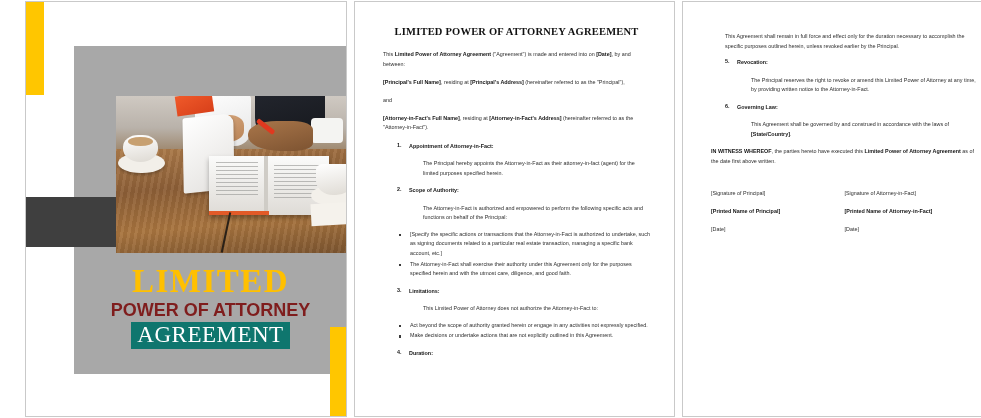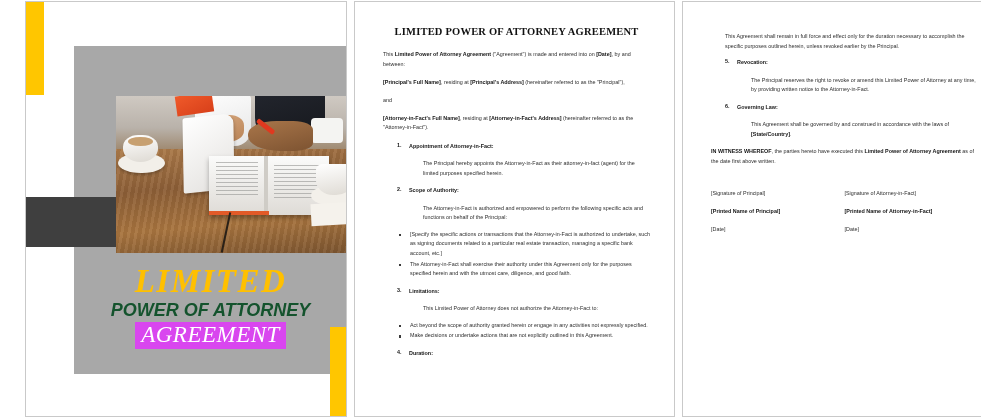--- a/index.html
+++ b/index.html
@@ -163,49 +163,49 @@
     background: #2b2b2b; border-radius: 2px; transform: rotate(-18deg);
   }
   .ph-penline {
     position: absolute; left: 47%; top: 74%; width: 2px; height: 26%;
     background: #2a2118; transform: rotate(12deg);
   }
 
   
   .cover-title {
     position: absolute; left: 48px; top: 262px;
-    width: 273px; text-align: center; font-style: italic;
+    width: 273px; text-align: center;
   }
   .cover-title-line1 {
     font-family: "Liberation Serif", serif;
     font-weight: bold;
     font-size: 33px;
     line-height: 34px;
     letter-spacing: 1.5px;
     color: #FFC000;
   }
   .cover-title-line2 {
     font-family: "Liberation Sans", sans-serif;
     font-weight: bold;
     font-size: 18px;
     line-height: 22px;
     letter-spacing: 0px;
-    color: #14532d;
+    color: #7f1d1d;
     margin-top: 1px;
   }
   .cover-title-line3-wrap { margin-top: 1px; }
   .cover-title-line3 {
     display: inline-block;
     font-family: "Liberation Serif", serif;
     font-weight: normal;
     font-size: 23px;
     line-height: 26px;
     letter-spacing: 0.5px;
     color: #ffffff;
-    background: #d946ef;
+    background: #0f766e;
     padding: 0px 6px 1px 6px;
   }
 
   
   .doc {
     position: absolute;
     left: 0; top: 0;
     width: 100%; height: 100%;
     padding: 16px 24px 10px 28px;
     color: #2a2a2a;

